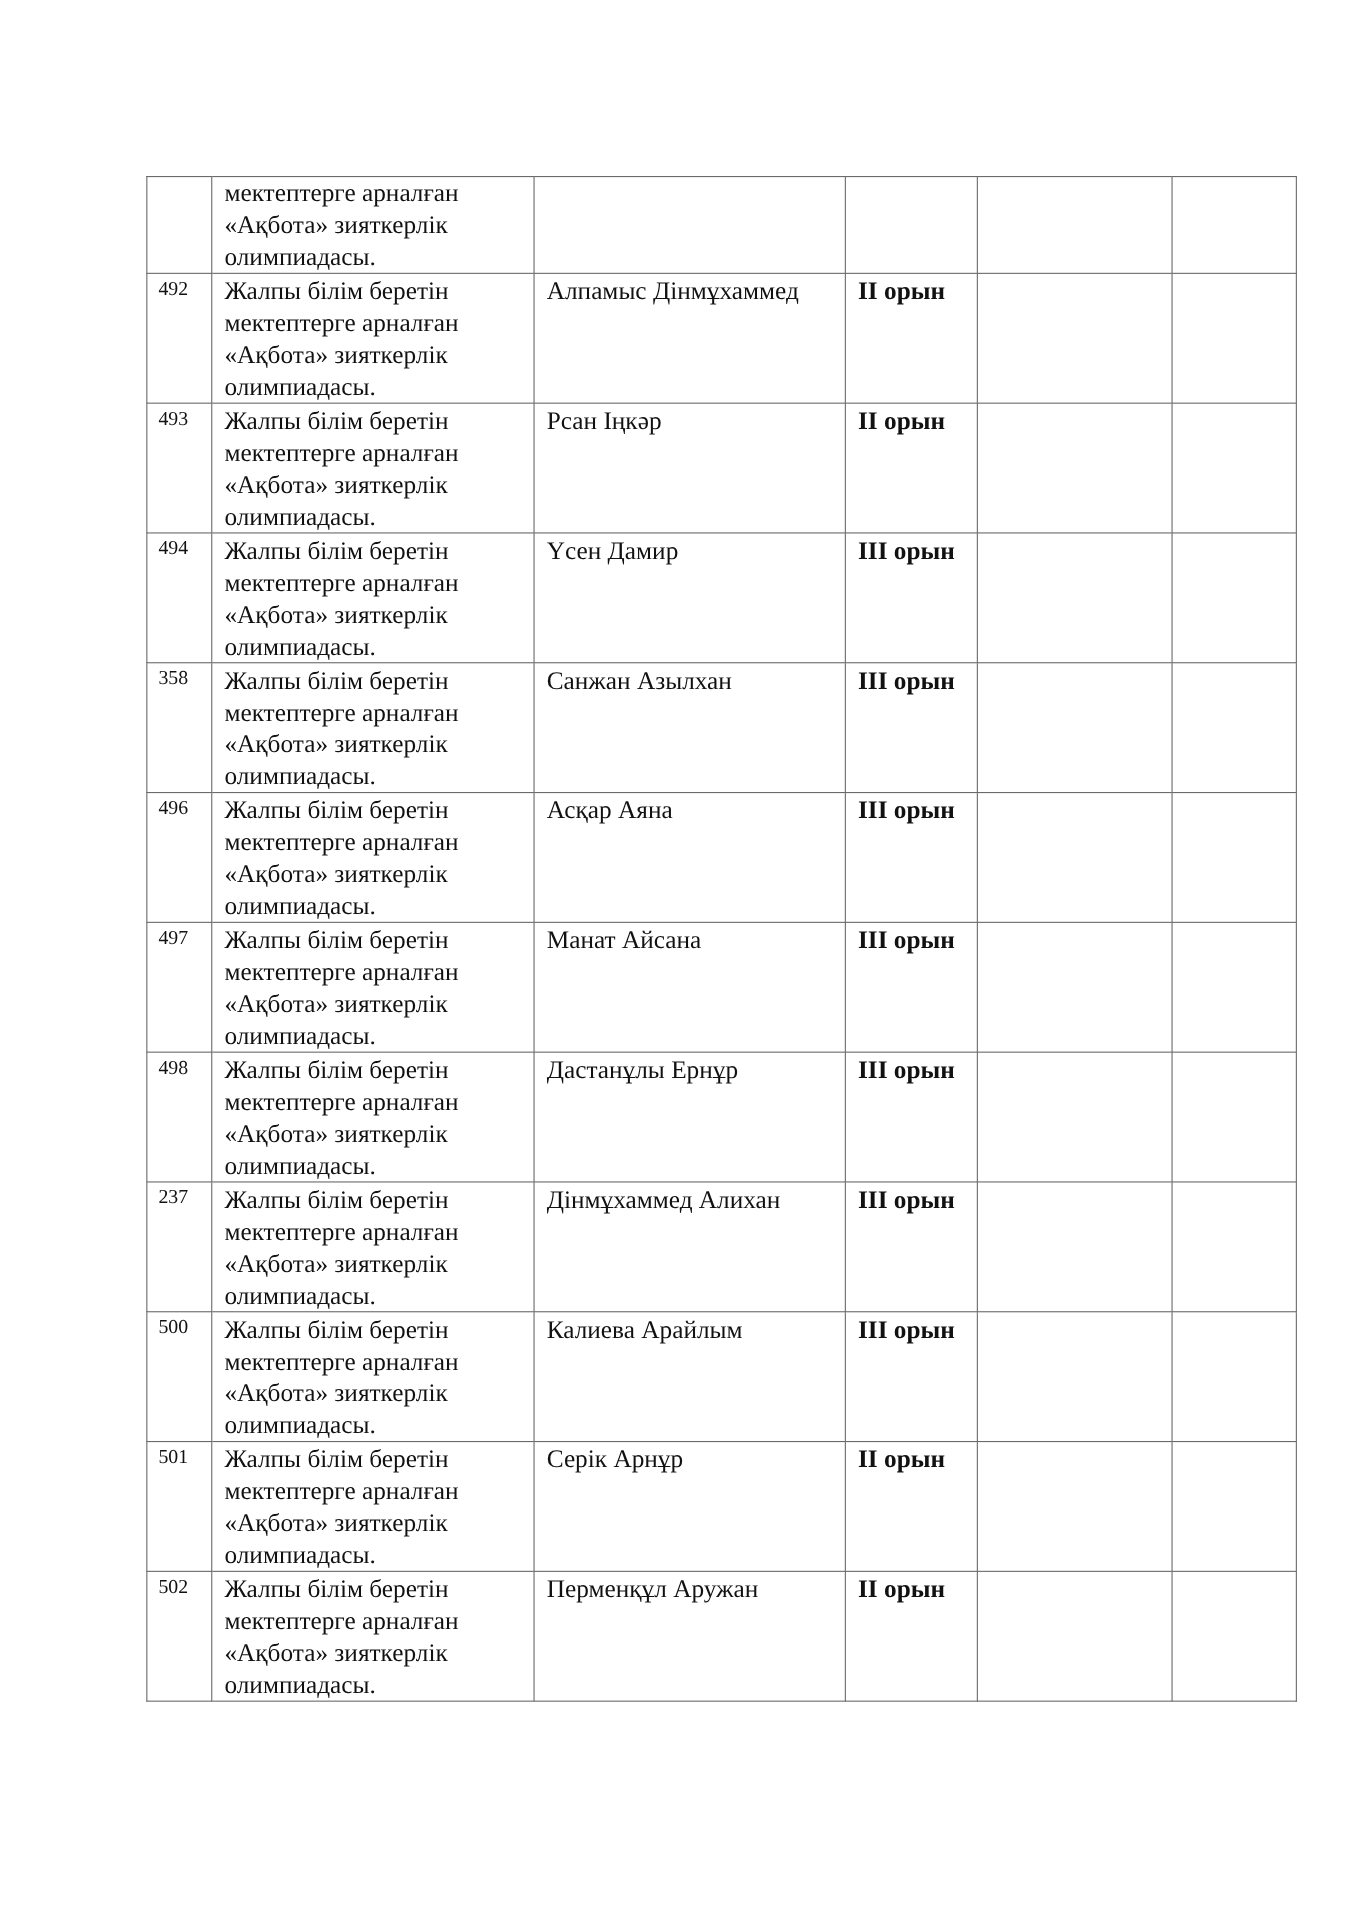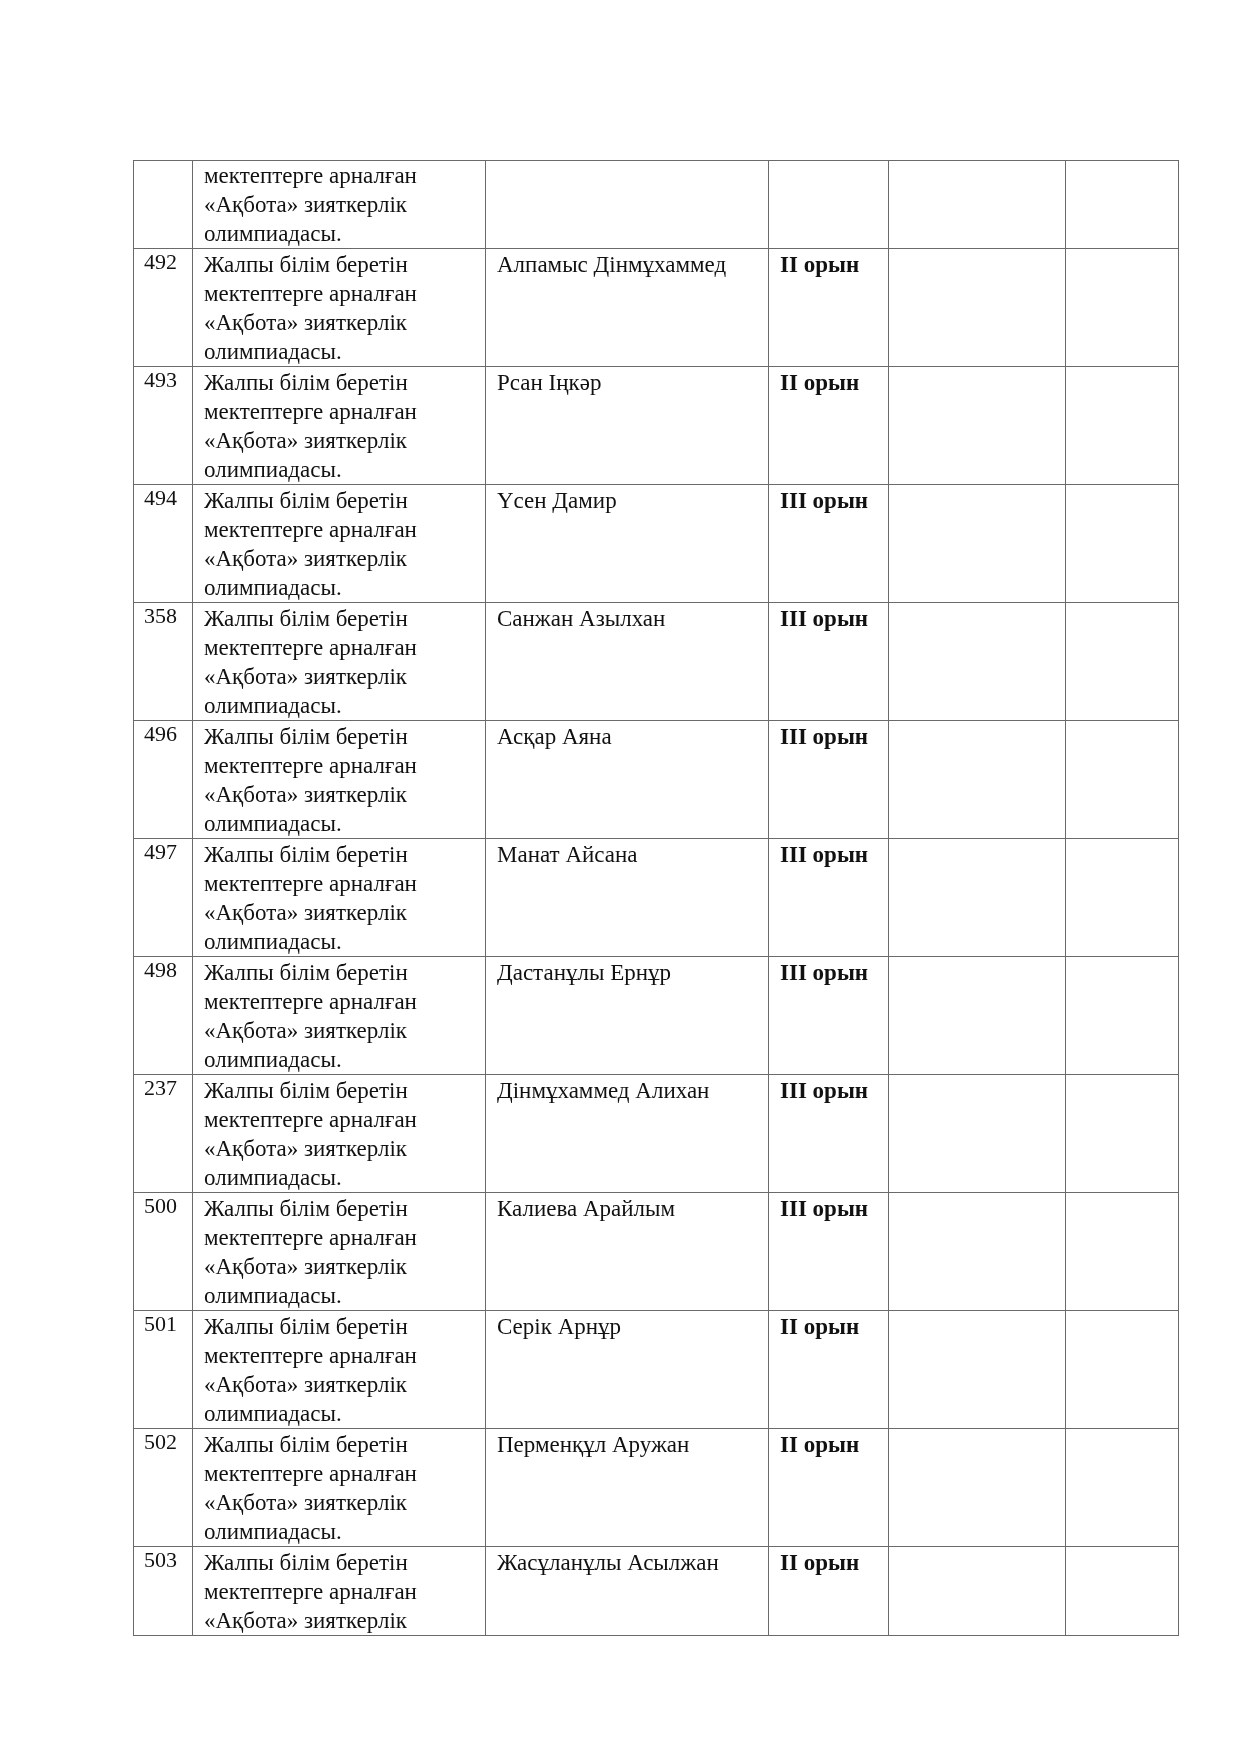--- a/index.html
+++ b/index.html
@@ -20,21 +20,21 @@
   }
   col.c-num { width: 59px; }
   col.c-event { width: 293px; }
   col.c-name { width: 283px; }
   col.c-place { width: 120px; }
   col.c-e1 { width: 177px; }
   col.c-e2 { width: 113px; }
   tr.row-full { height: 116px; }
   tr.row-top { height: 88px; }
   tr.row-bottom { height: 86px; }
-  td .num { display: block; font-size: 22px; line-height: 22px; padding: 2px 0 0 10px; }
+  td .num { display: block; font-size: 18px; line-height: 22px; padding: 2px 0 0 10px; }
   td .ev { display: block; padding: 1px 0 0 11px; white-space: nowrap; }
   td .ev span { display: block; }
   td .nm { display: block; padding: 1px 0 0 11px; white-space: nowrap; }
   td .pl { display: block; padding: 1px 0 0 11px; white-space: nowrap; font-weight: bold; }
   tr.row-top td .ev { padding-top: 0; }
 </style>
 </head>
 <body>
 
 <table class="doc">
@@ -291,34 +291,14 @@
         </td>
         <td>
           <span class="nm">Перменқұл Аружан</span>
         </td>
         <td>
           <span class="pl">II орын</span>
         </td>
         <td></td>
         <td></td>
       </tr>
-      <tr class="row-bottom">
-        <td>
-          <span class="num">503</span>
-        </td>
-        <td>
-          <span class="ev">
-            <span>Жалпы білім беретін</span>
-            <span>мектептерге арналған</span>
-            <span>«Ақбота»  зияткерлік</span>
-          </span>
-        </td>
-        <td>
-          <span class="nm">Жасұланұлы Асылжан</span>
-        </td>
-        <td>
-          <span class="pl">II орын</span>
-        </td>
-        <td></td>
-        <td></td>
-      </tr>
     </tbody>
 </table>
 
 </body></html>

